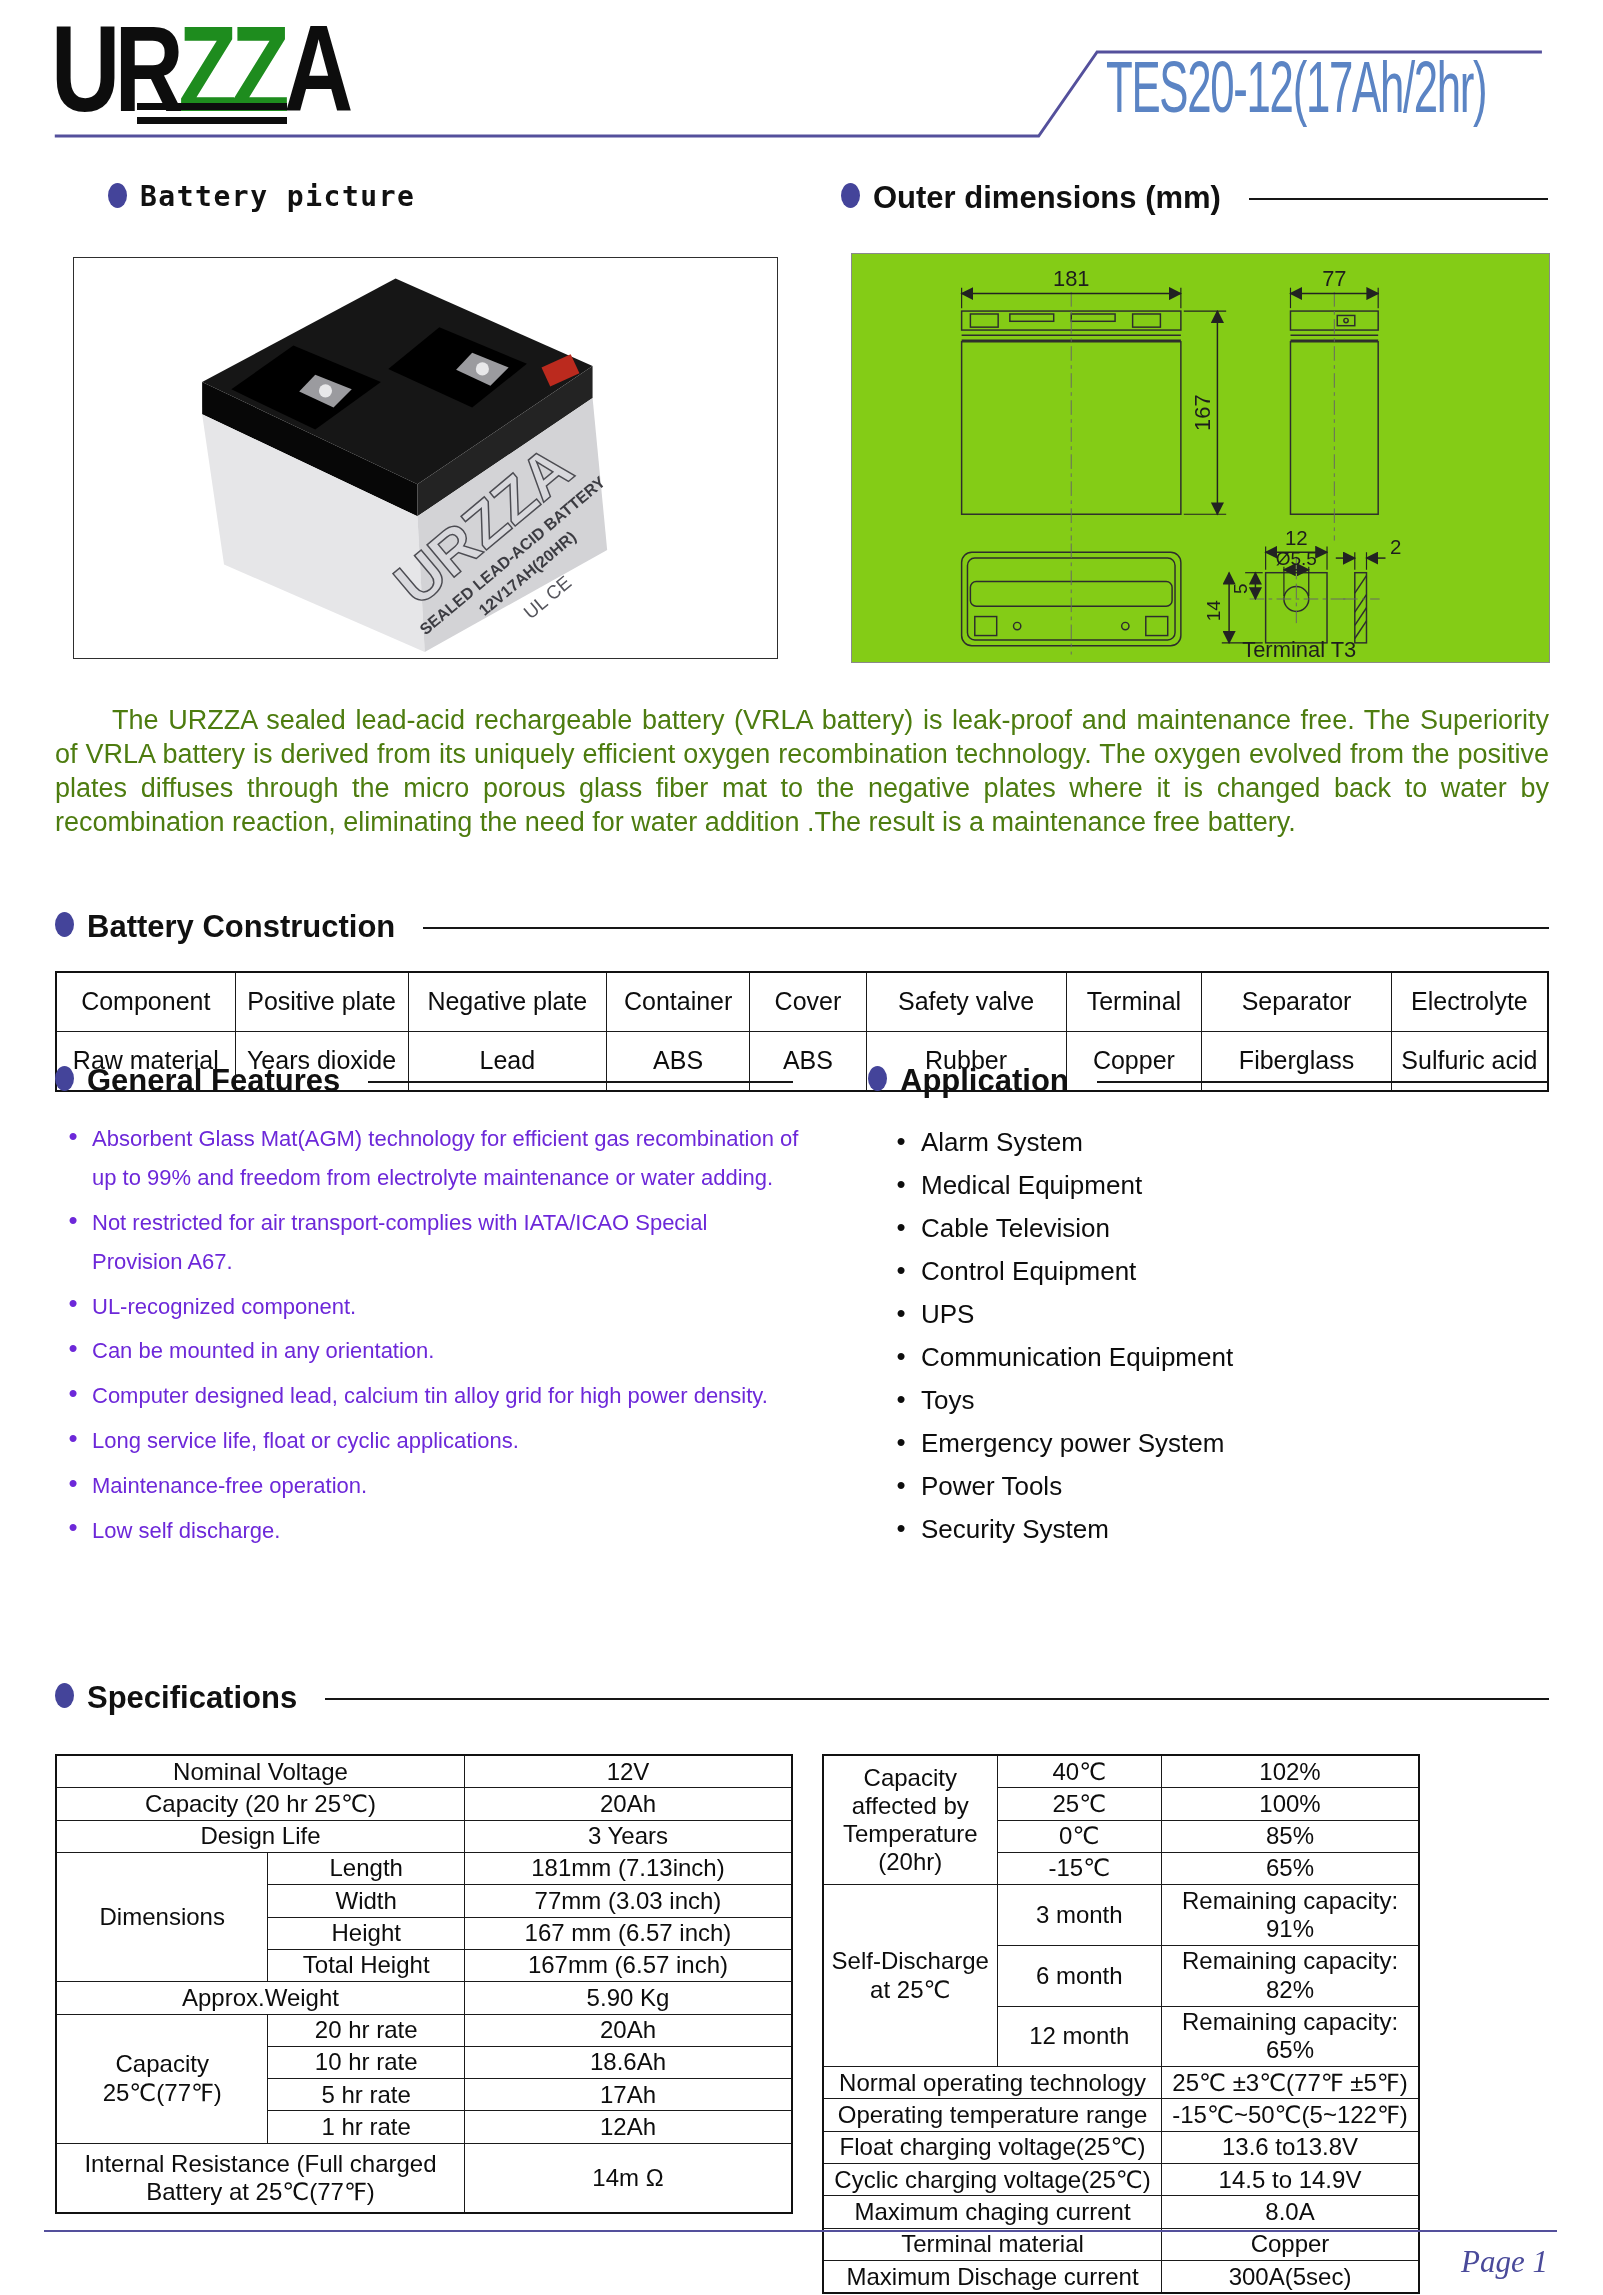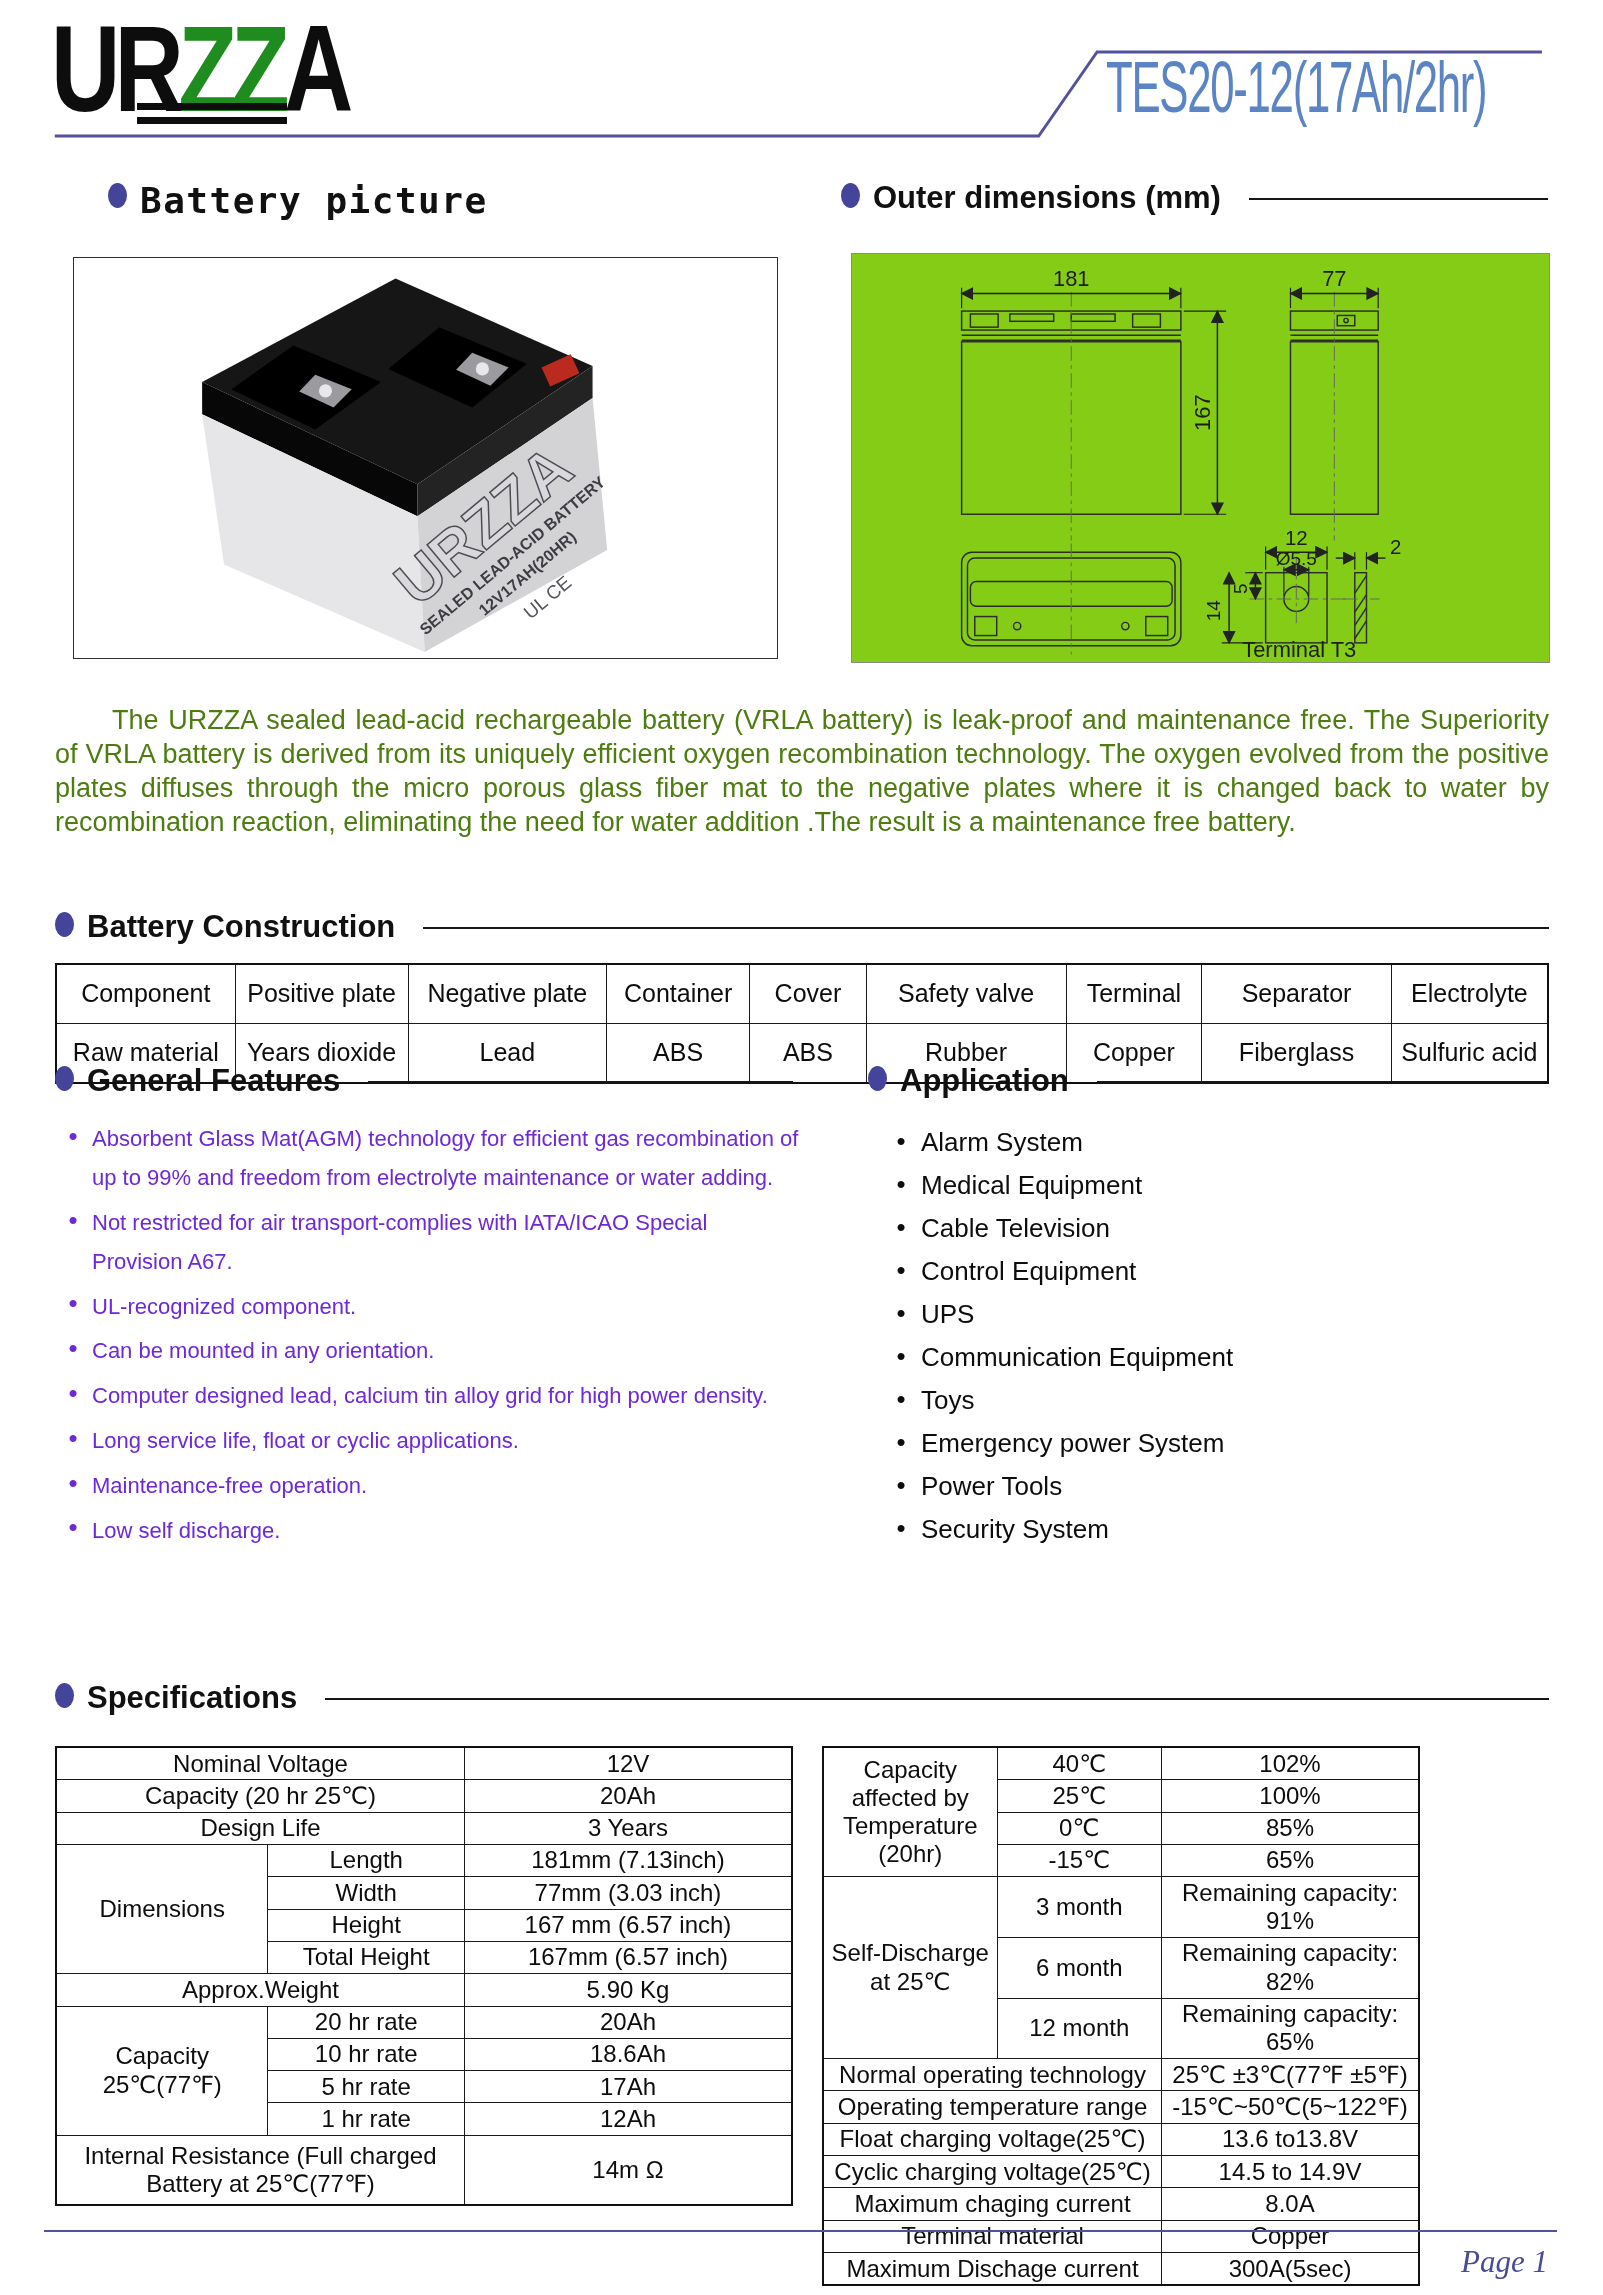--- a/index.html
+++ b/index.html
@@ -16,32 +16,32 @@
   .logo-bar{position:absolute;left:86px;width:150px;height:6.6px;background:#0d0d0d;}
   .doc-title{position:absolute;left:1106px;top:45px;font-size:73px;font-weight:400;
              color:#5b84c4;letter-spacing:-2.2px;white-space:nowrap;
              transform:scaleX(.60);transform-origin:left top;}
 
   
   .sec-head{position:absolute;display:flex;align-items:flex-start;}
   .bullet{flex:0 0 auto;width:19px;height:25px;border-radius:50%;background:#44449a;margin-right:13px;margin-top:2.9px;}
   .sec-label{font-size:31px;font-weight:bold;white-space:nowrap;}
   .sec-rule{border-top:2.9px solid #161616;margin-top:17.5px;margin-left:28px;}
-  .mono-label{font-family:"DejaVu Sans Mono","Liberation Mono",monospace;font-size:36px;letter-spacing:1.5px;font-weight:bold;}
+  .mono-label{font-family:"DejaVu Sans Mono","Liberation Mono",monospace;font-size:28px;letter-spacing:1.5px;font-weight:bold;}
 
   
   .pic-frame{position:absolute;left:73px;top:257px;width:703px;height:400px;border:1.5px solid #2e2e2e;background:#fff;}
   .dim-frame{position:absolute;left:851px;top:253px;width:697px;height:408px;border:1.5px solid #8a8a8a;background:#84cc16;}
 
   
   .descr{position:absolute;left:55px;top:703px;width:1494px;font-size:27px;line-height:34px;
          text-align:justify;text-indent:57px;color:#4d7c0f;}
 
   
-  table{border-collapse:collapse;table-layout:fixed;}
+  table{border-collapse:collapse;table-layout:fixed;margin-top:8px;}
   td{border:1.5px solid #1a1a1a;text-align:center;vertical-align:middle;padding:1.5px 4.4px;
      font-size:24px;line-height:1.18;color:#0d0d0d;overflow:hidden;}
   .construction{position:absolute;left:55px;top:963px;width:1494px;height:121px;border:2.2px solid #111;}
   .construction td{font-size:25px;}
   .spec-left{position:absolute;left:55px;top:1746px;width:738px;height:456px;border:2.2px solid #111;}
   .spec-right{position:absolute;left:822px;top:1746px;width:598px;height:458px;border:2.2px solid #111;}
 
   
   .feat-list{position:absolute;left:64px;top:1119px;width:739px;}
   .feat{position:relative;padding-left:28px;font-size:22px;line-height:39px;margin-bottom:5.8px;color:#6d28d9;}

